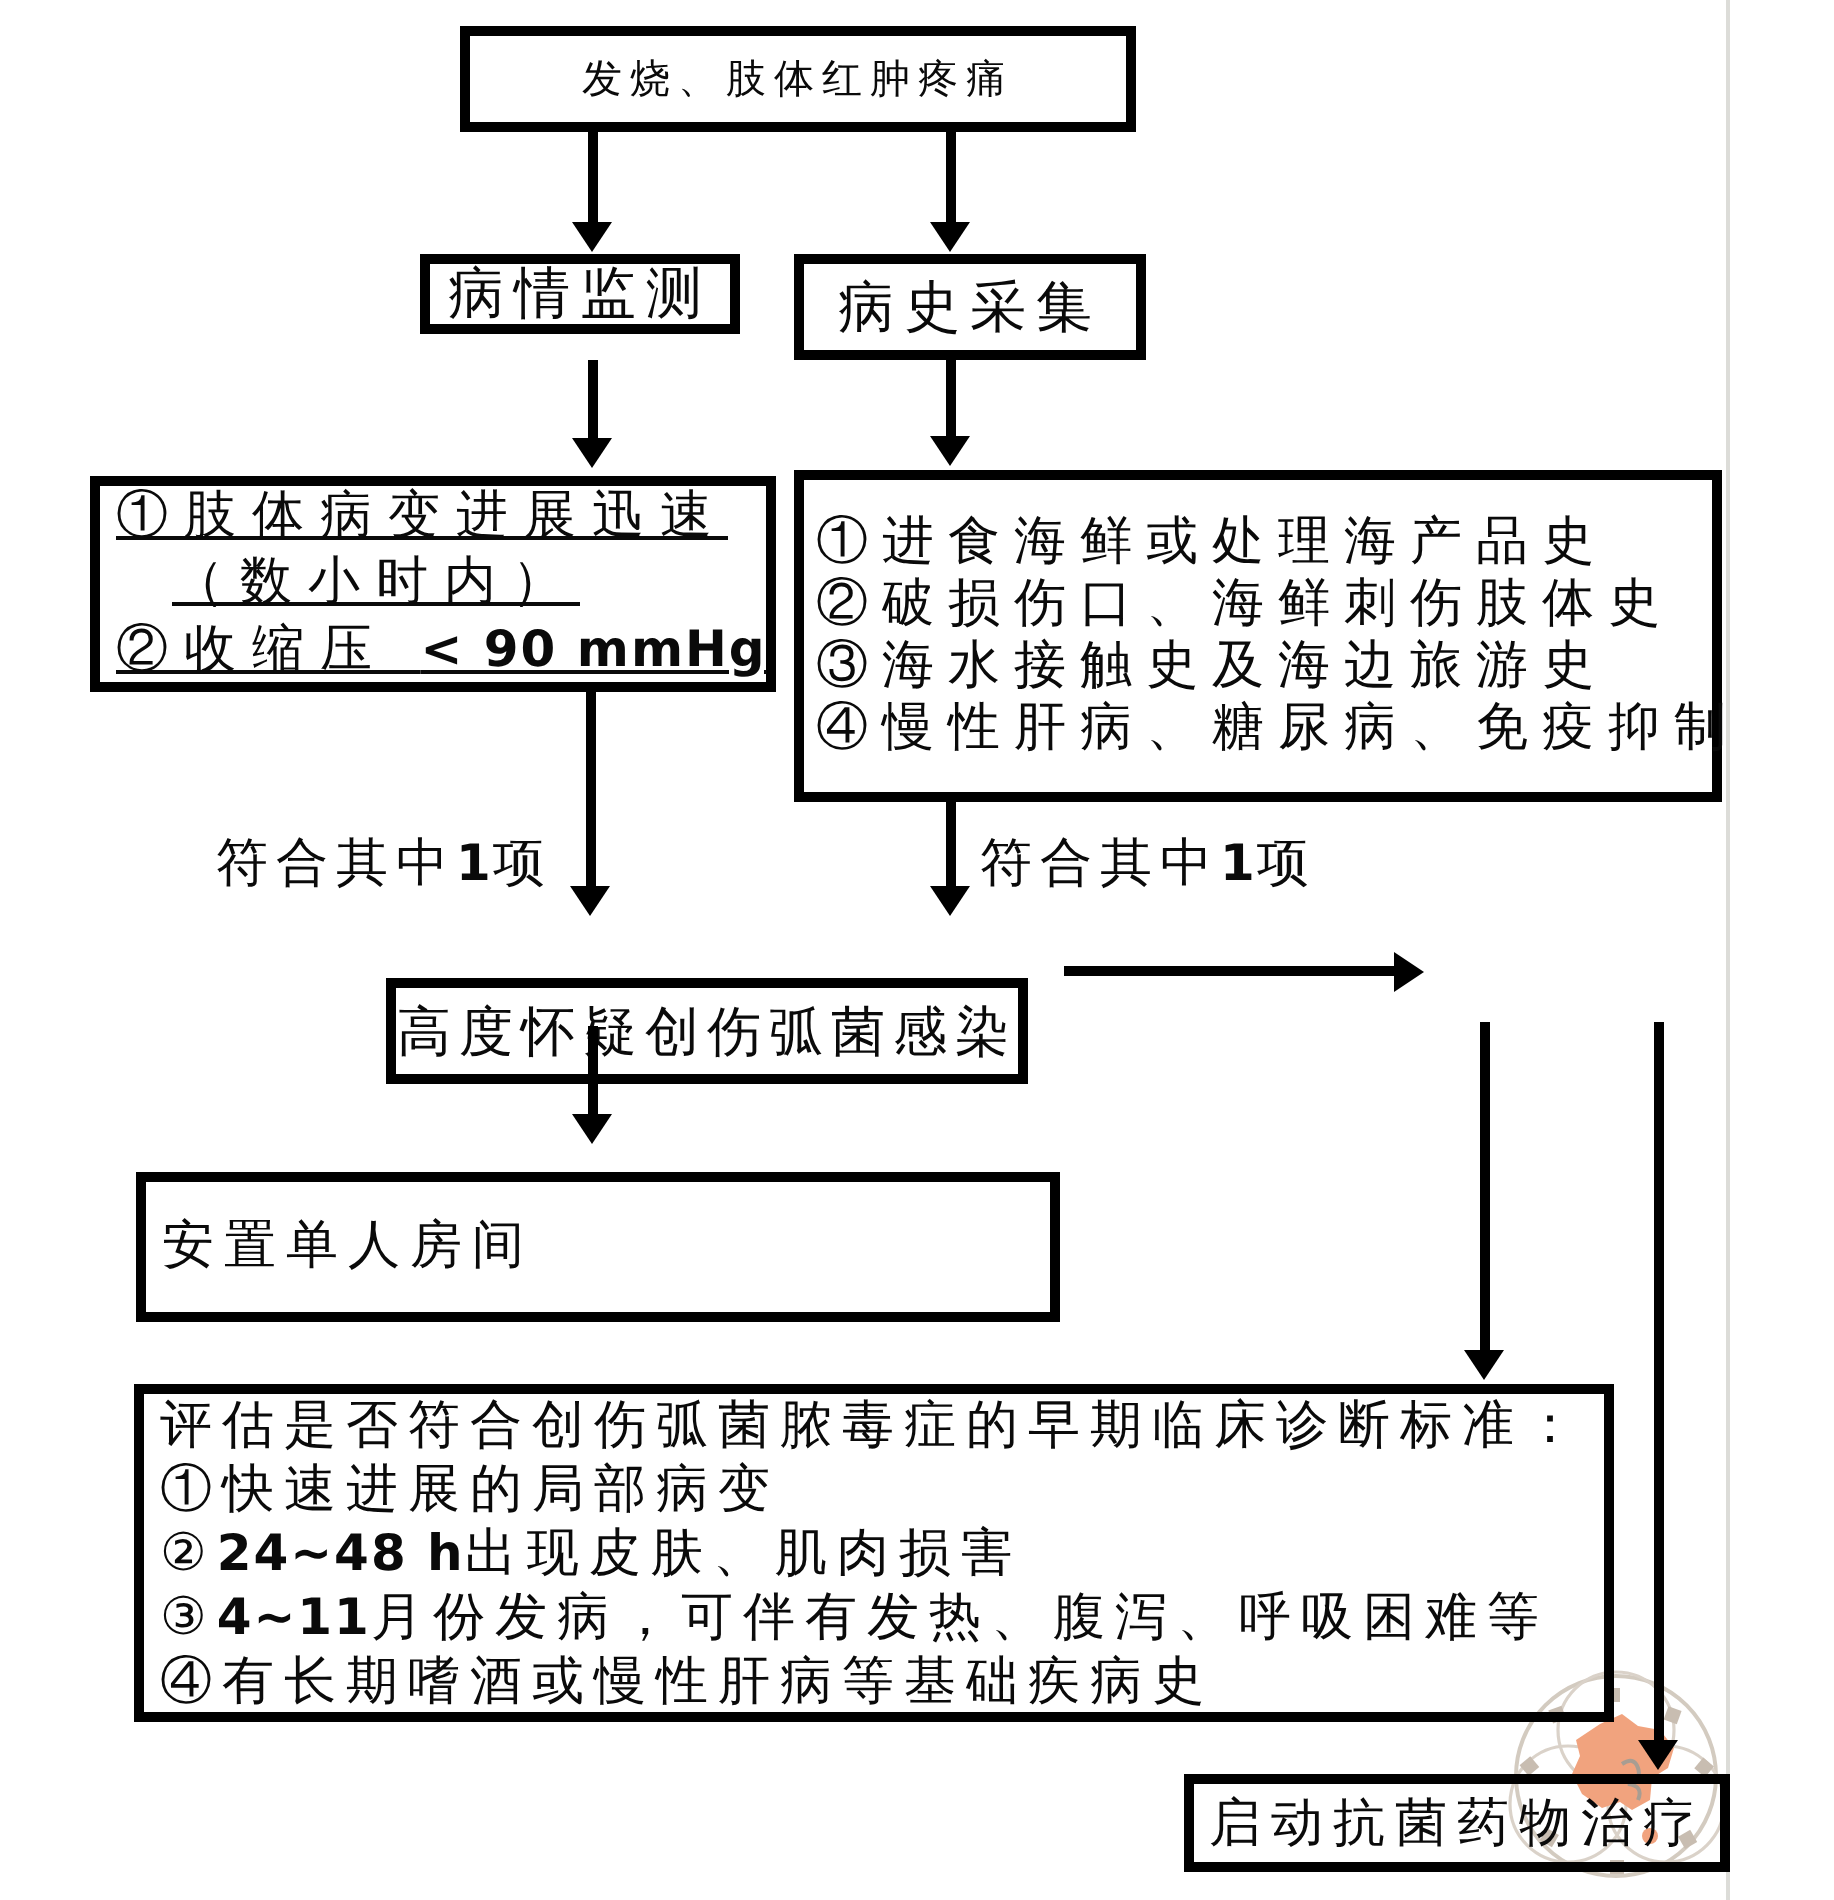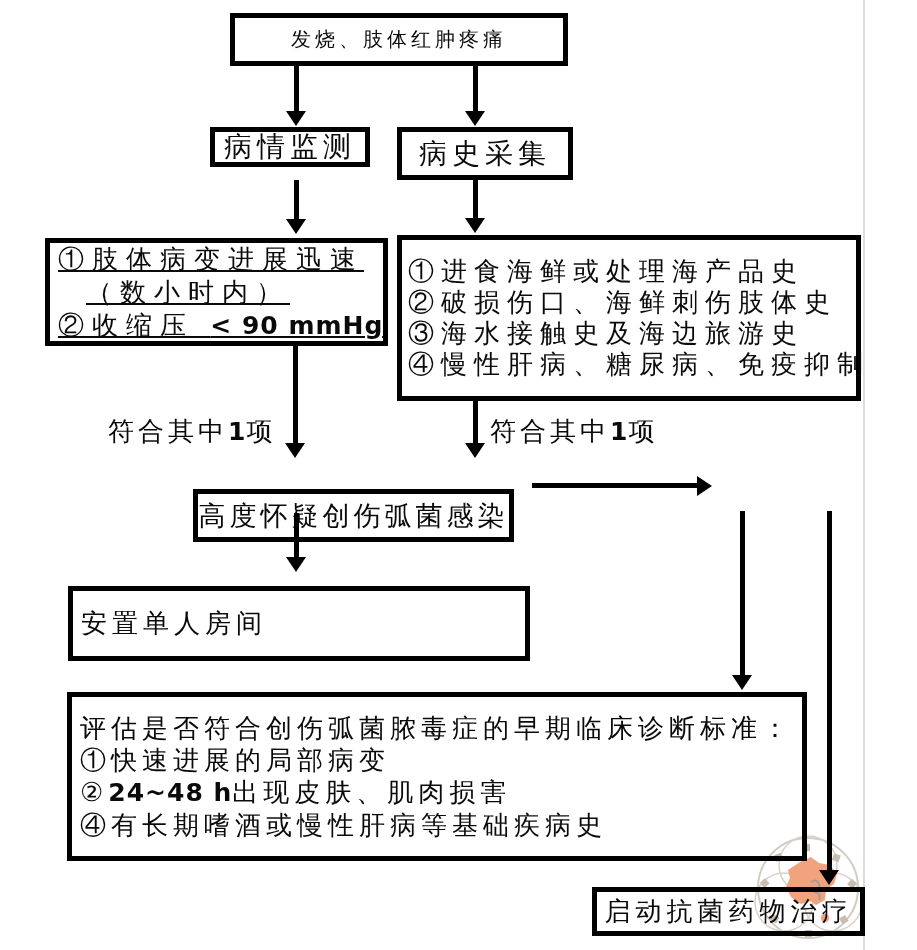--- a/index.html
+++ b/index.html
@@ -105,20 +105,23 @@
   <div class="box" id="node-isolate">
     <div class="row">安置单人房间</div>
   </div>
 
   <div class="box" id="node-evaluate">
     <div class="row">评估是否符合创伤弧菌脓毒症的早期临床诊断标准：</div>
     <div class="row">①快速进展的局部病变</div>
     <div class="row">
       <span>②</span><span class="num">24~48 h</span><span>出现皮肤、肌肉损害</span>
     </div>
+    <div class="row">
+      <span>③</span><span class="num">4~11</span><span>月份发病，可伴有发热、腹泻、呼吸困难等</span>
+    </div>
     <div class="row">④有长期嗜酒或慢性肝病等基础疾病史</div>
   </div>
 
   <div class="box center" id="node-treat">
     <div class="row">启动抗菌药物治疗</div>
   </div>
 
   <div class="edge-label" style="left:108px;top:414px;">
     <span>符合其中</span><span class="num">1</span><span>项</span>
   </div>

